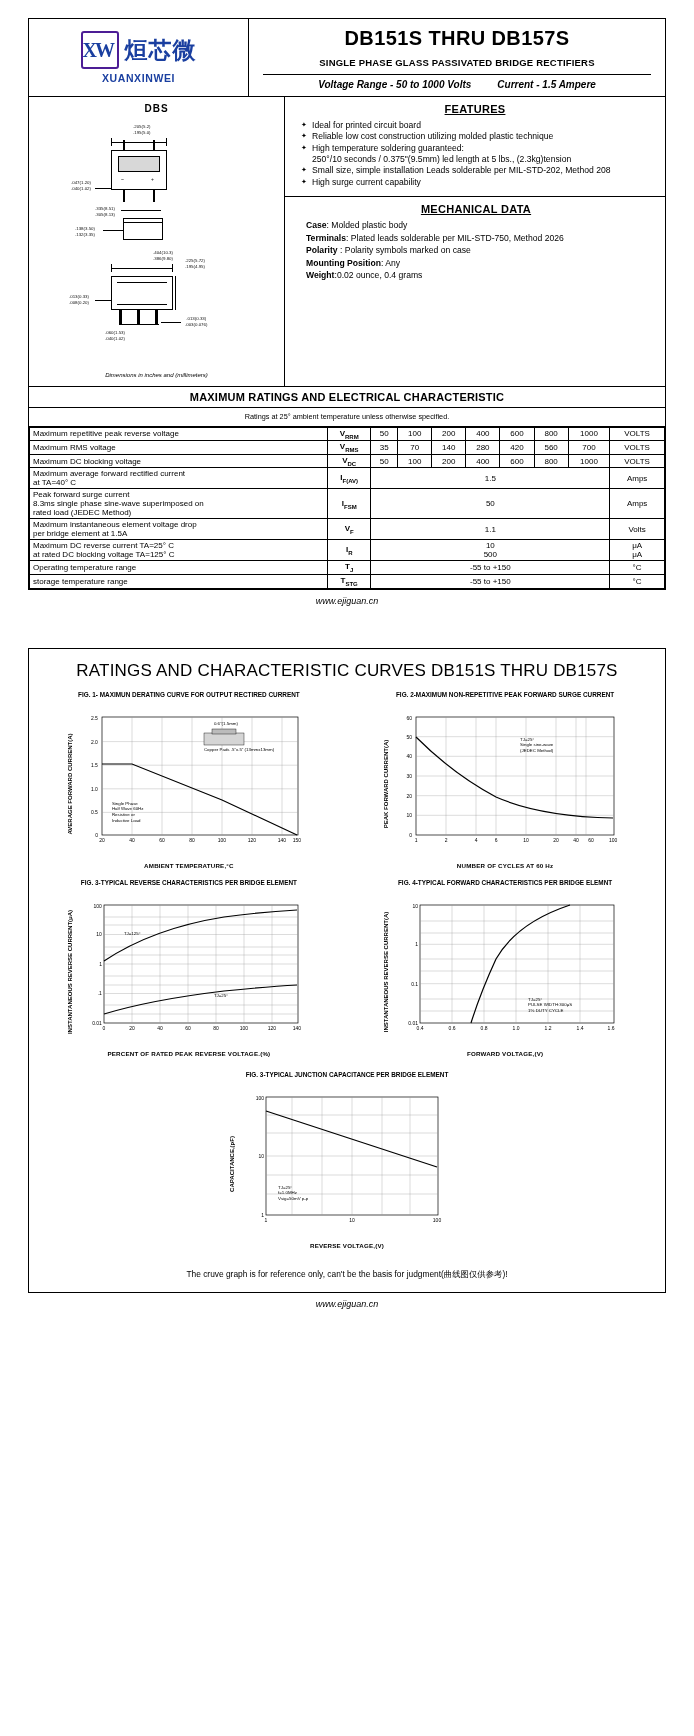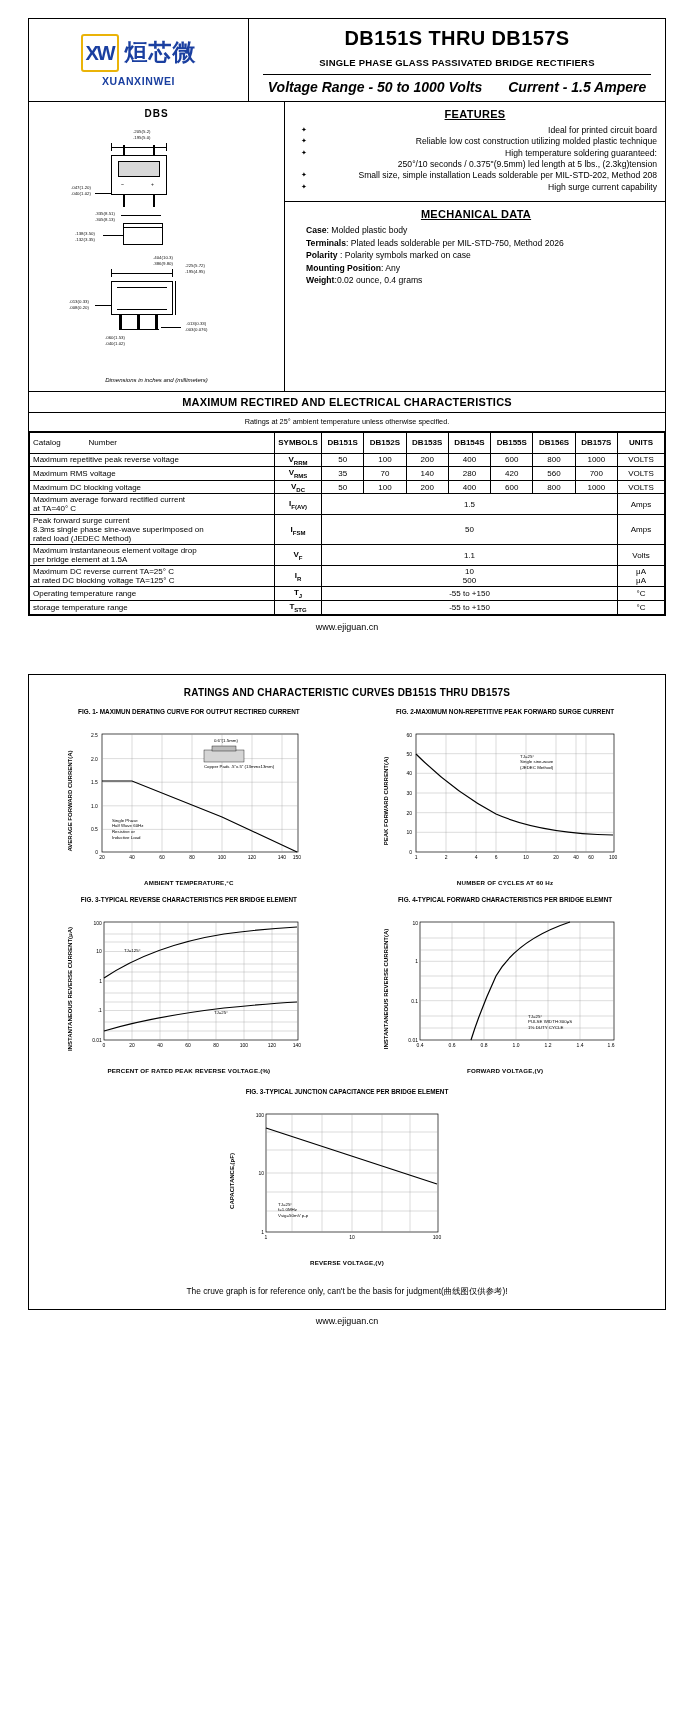--- a/index.html
+++ b/index.html
@@ -4,63 +4,63 @@
 <style>
   html,body{margin:0;padding:0;background:#ffffff;}
   body{width:694px;font-family:"Liberation Sans",sans-serif;color:#000;}
   .page{width:694px;margin:0 auto;position:relative;}
   .sheet{border:1px solid #000;margin:18px 28px 0 28px;box-sizing:border-box;}
   
   .hdr{display:flex;border-bottom:1px solid #000;}
   .hdr-logo{width:220px;border-right:1px solid #000;display:flex;align-items:center;justify-content:center;padding:6px 2px;box-sizing:border-box;}
   .logo-wrap{display:flex;flex-direction:column;align-items:center;}
   .logo-row{display:flex;align-items:center;gap:6px;}
-  .logo-mark{width:34px;height:34px;border:2px solid #eab308;border-radius:3px;position:relative;display:flex;align-items:center;justify-content:center;}
+  .logo-mark{width:34px;height:34px;border:2px solid #4c1d95;border-radius:3px;position:relative;display:flex;align-items:center;justify-content:flex-start;font-family:Liberation Serif, serif;}
   .logo-mark span{font-size:20px;font-weight:bold;color:#1a3fa0;line-height:1;letter-spacing:-2px;}
   .logo-cn{font-size:23px;font-weight:bold;color:#1a3fa0;letter-spacing:1px;font-family:"DejaVu Sans",sans-serif;}
   .logo-en{font-size:10.5px;font-weight:bold;color:#1a3fa0;letter-spacing:0.6px;margin-top:3px;}
   .hdr-txt{flex:1;text-align:center;padding:8px 4px 6px 4px;}
   .hdr-title{font-size:20px;font-weight:bold;letter-spacing:0.4px;}
   .hdr-sub{font-size:9.5px;font-weight:bold;letter-spacing:0.2px;margin-top:7px;}
   .hdr-rule{border-top:1px solid #000;margin:6px 10px 4px 10px;}
-  .hdr-range{font-size:14px;font-style:italic;font-weight:bold;}
+  .hdr-range{font-size:10px;font-style:italic;font-weight:bold;}
   .hdr-range .sp{display:inline-block;width:26px;}
   
   .mid{display:flex;border-bottom:1px solid #000;}
   .mid-left{width:256px;border-right:1px solid #000;box-sizing:border-box;padding:6px 4px 8px 4px;}
   .dbs-label{text-align:center;font-size:10px;font-weight:bold;letter-spacing:1px;margin-bottom:4px;}
   .dwg{position:relative;height:250px;}
   .dim{position:absolute;font-size:4.4px;color:#111;line-height:1.25;text-align:center;white-space:nowrap;}
   .ln{position:absolute;background:#000;}
   .bx{position:absolute;border:1px solid #000;box-sizing:border-box;}
   .note-dim{text-align:center;font-size:6px;font-style:italic;margin-top:4px;}
   .mid-right{flex:1;box-sizing:border-box;}
   .feat{padding:6px 8px 8px 8px;border-bottom:1px solid #000;}
   .sec-title{text-align:center;font-size:11px;font-weight:bold;text-decoration:underline;letter-spacing:0.3px;margin-bottom:5px;}
   .feat ul{list-style:none;margin:0;padding:0 0 0 8px;}
-  .feat li{font-size:8.6px;line-height:1.32;padding-left:11px;position:relative;text-align:right;}
+  .feat li{font-size:8.6px;line-height:1.32;padding-left:11px;position:relative;}
   .feat li.b:before{content:"\2726";position:absolute;left:0;top:0;font-size:7px;}
   .mech{padding:6px 8px 8px 10px;}
   .mech p{margin:0 0 1px 11px;font-size:8.6px;line-height:1.35;}
   .mech b{font-weight:bold;}
   
   .rat-title{text-align:center;font-size:11px;font-weight:bold;padding:4px 0 4px 0;border-bottom:1px solid #000;letter-spacing:0.2px;}
   .rat-notes{padding:4px 6px 3px 6px;font-size:7.3px;line-height:1.45;border-bottom:1px solid #000;text-align:center;}
   table.rt{border-collapse:collapse;width:100%;font-size:8px;}
   table.rt td{border:1px solid #000;padding:1px 3px;vertical-align:middle;}
   .c{text-align:center;}
   .bold{font-weight:bold;}
   .catalog{height:18px;}
   .sym{font-weight:bold;}
   sub{font-size:6px;}
   .notes{padding:7px 6px 60px 6px;font-size:8.4px;}
-  .www{text-align:center;font-size:9px;padding:6px 0 10px 0;}
+  .www{text-align:center;font-size:9px;padding:6px 0 10px 0;font-style:italic;}
   
   .p2{margin-top:32px;}
-  .p2-title{text-align:center;font-size:10px;font-weight:bold;padding:12px 0 10px 0;letter-spacing:0.2px;}
+  .p2-title{text-align:center;font-size:17px;font-weight:normal;padding:12px 0 10px 0;letter-spacing:0.2px;}
   .charts{padding:0 14px 6px 14px;}
   .crow{display:flex;justify-content:space-between;}
   .cell{width:48%;}
   .cap{text-align:center;font-size:6.4px;font-weight:bold;line-height:1.3;margin-bottom:2px;min-height:16px;}
   .plot{position:relative;margin:0 auto;}
   .ylab{position:absolute;left:-2px;top:50%;transform:translate(-50%,-50%) rotate(-90deg);transform-origin:center;font-size:6px;font-weight:bold;white-space:nowrap;}
   .xlab{text-align:center;font-size:6.2px;font-weight:bold;margin-top:3px;letter-spacing:0.2px;}
   .tickx{position:absolute;font-size:5px;transform:translateX(-50%);}
   .ticky{position:absolute;font-size:5px;transform:translateY(-50%);text-align:right;}
   .anno{position:absolute;font-size:4.4px;line-height:1.3;white-space:nowrap;}
@@ -166,41 +166,27 @@
           <div class="sec-title">MECHANICAL DATA</div>
           <p><b>Case</b><span>: </span><span>Molded plastic body</span></p>
           <p><b>Terminals</b><span>: </span><span>Plated leads solderable per MIL-STD-750, Method 2026</span></p>
           <p><b>Polarity</b><span> : </span><span>Polarity symbols marked on case</span></p>
           <p><b>Mounting Position</b><span>: </span><span>Any</span></p>
           <p><b>Weight</b><span>:</span><span>0.02 ounce, 0.4 grams</span></p>
         </div>
       </div>
     </div>
 
-    <div class="rat-title">MAXIMUM RECTIRED AND ELECTRICAL CHARACTERISTICS</div>
+    <div class="rat-title">MAXIMUM RATINGS AND ELECTRICAL CHARACTERISTIC</div>
     <div class="rat-notes">
       <div>Ratings at 25° ambient temperature unless otherwise specified.</div>
     </div>
 
     <table class="rt">
       <tbody>
-          <tr>
-        <td class="catalog" style="width:238px;">
-          <span>Catalog</span><span style="display:inline-block;width:28px;"></span><span>Number</span>
-        </td>
-        <td class="c bold" style="width:40px;">SYMBOLS</td>
-        <td class="c bold">DB151S</td>
-        <td class="c bold">DB152S</td>
-        <td class="c bold">DB153S</td>
-        <td class="c bold">DB154S</td>
-        <td class="c bold">DB155S</td>
-        <td class="c bold">DB156S</td>
-        <td class="c bold">DB157S</td>
-        <td class="c bold" style="width:40px;">UNITS</td>
-      </tr>
 
       <tr>
         <td>Maximum repetitive peak reverse voltage</td>
         <td class="c sym">V<sub>RRM</sub></td>
         <td class="c">50</td>
         <td class="c">100</td>
         <td class="c">200</td>
         <td class="c">400</td>
         <td class="c">600</td>
         <td class="c">800</td>

